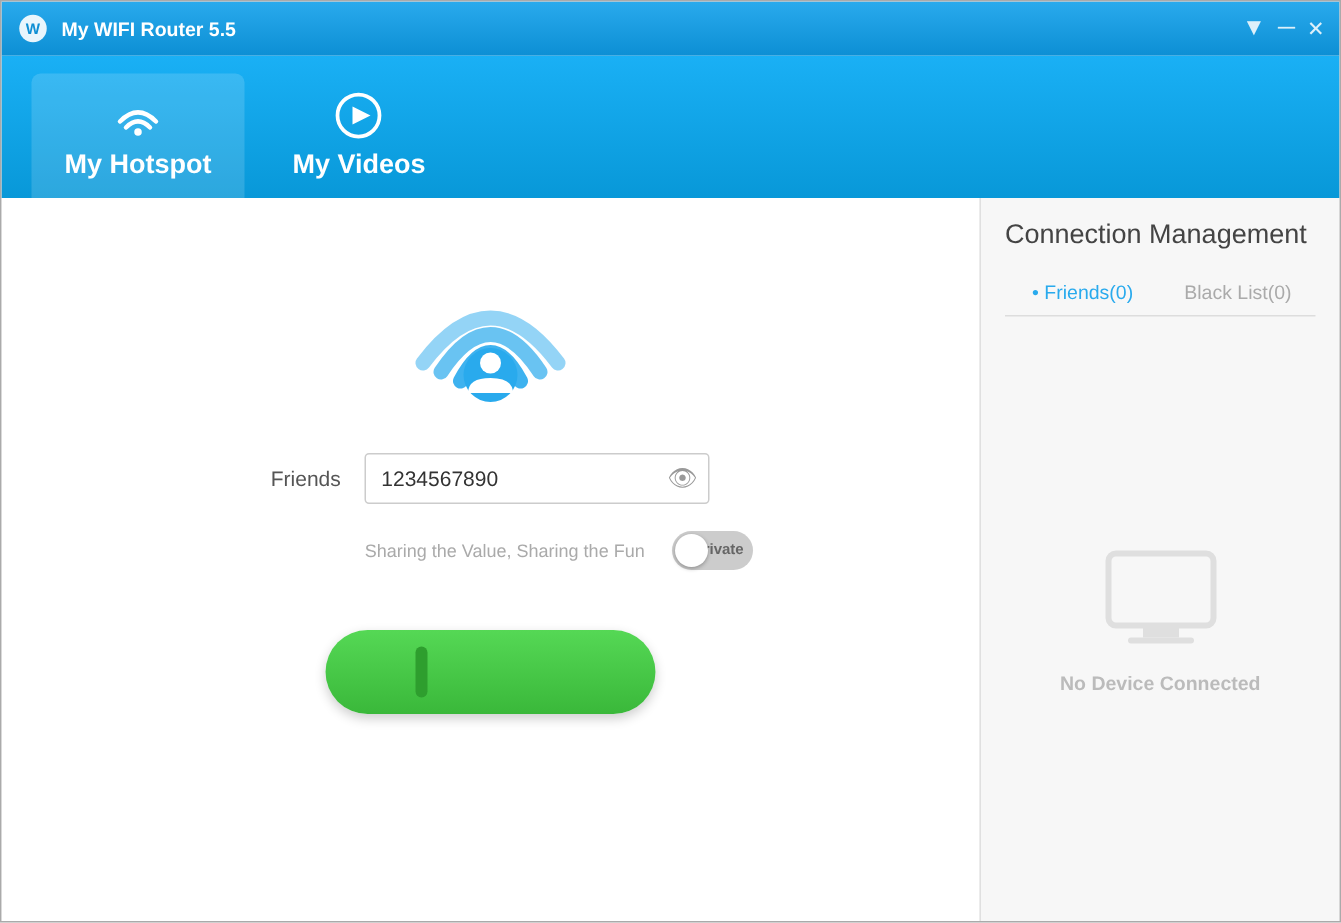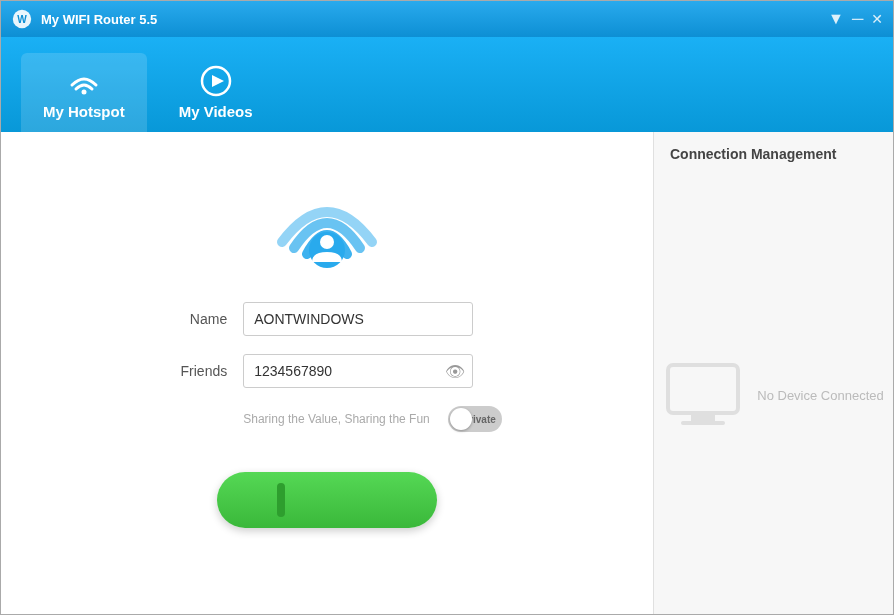--- a/index.html
+++ b/index.html
@@ -68,21 +68,21 @@
     .nav-item.active {
       background: rgba(255,255,255,0.15);
     }
     .nav-item .nav-icon {
       font-size: 30px;
       color: white;
       margin-bottom: 4px;
     }
     .nav-item .nav-label {
       color: white;
-      font-size: 15px;
+      font-size: 18px;
       font-weight: 600;
     }
 
     
     .main-content {
       display: flex;
       height: calc(615px - 36px - 95px);
     }
 
     
@@ -237,23 +237,23 @@
       background: #f7f7f7;
       border-left: 1px solid #e0e0e0;
       display: flex;
       flex-direction: column;
     }
 
     .connection-header {
       padding: 14px 16px 0;
     }
     .connection-title {
-      font-size: 14px;
+      font-size: 18px;
       color: #444;
-      font-weight: 700;
+      font-weight: 400;
       margin-bottom: 12px;
     }
     .connection-tabs {
       display: flex;
       border-bottom: 1px solid #ddd;
     }
     .conn-tab {
       flex: 1;
       text-align: center;
       padding: 8px 4px;
@@ -264,24 +264,25 @@
     .conn-tab.active {
       color: #29aaed;
     }
     .conn-tab.active::before {
       content: '• ';
     }
 
     .no-device-area {
       flex: 1;
       display: flex;
-      flex-direction: row;
+      flex-direction: column;
       align-items: center;
       justify-content: center;
       gap: 14px;
+      font-weight: bold;
     }
     .monitor-icon {
       opacity: 0.25;
     }
     .no-device-text {
       font-size: 13px;
       color: #bbb;
     }
 
     
@@ -336,24 +337,20 @@
       <path d="M22,76 Q55,26 88,76" fill="none" stroke="#29aaed" stroke-width="10" stroke-linecap="round" opacity="0.7"></path>
       <path d="M35,82 Q55,44 75,82" fill="none" stroke="#29aaed" stroke-width="10" stroke-linecap="round" opacity="0.9"></path>
 
       <circle cx="55" cy="78" r="18" fill="#29aaed"></circle>
       <circle cx="55" cy="70" r="7" fill="white"></circle>
       <path d="M40,90 Q40,80 55,80 Q70,80 70,90" fill="white"></path>
     </svg>
 
     <div class="form-area">
       <div class="form-row">
-        <span class="form-label">Name</span>
-        <input class="form-input" type="text" value="AONTWINDOWS" style="">
-      </div>
-      <div class="form-row">
         <span class="form-label">Friends</span>
         <div class="password-wrapper">
           <input class="form-input" type="text" value="1234567890" style="">
           <span class="eye-icon">👁</span>
         </div>
       </div>
 
       <div class="sharing-row">
         <span class="sharing-text">Sharing the Value, Sharing the Fun</span>
         <div class="toggle-container">
@@ -369,20 +366,28 @@
       <button class="activate-btn">
         <div class="loading-bar"></div>
       </button>
     </div>
 
   </div>
 
   <div class="right-panel">
     <div class="connection-header">
       <div class="connection-title">Connection Management</div>
+      <div class="connection-tabs">
+        <div class="conn-tab active">
+          <span>Friends(0)</span>
+        </div>
+        <div class="conn-tab">
+          <span>Black List(0)</span>
+        </div>
+      </div>
     </div>
 
     <div class="no-device-area">
 
       <svg class="monitor-icon" width="80" height="70" viewBox="0 0 80 70">
         <rect x="5" y="5" width="70" height="48" rx="5" ry="5" fill="none" stroke="#999" stroke-width="4"></rect>
         <rect x="28" y="53" width="24" height="8" fill="#999"></rect>
         <rect x="18" y="61" width="44" height="4" rx="2" fill="#999"></rect>
       </svg>
       <span class="no-device-text">No Device Connected</span>

